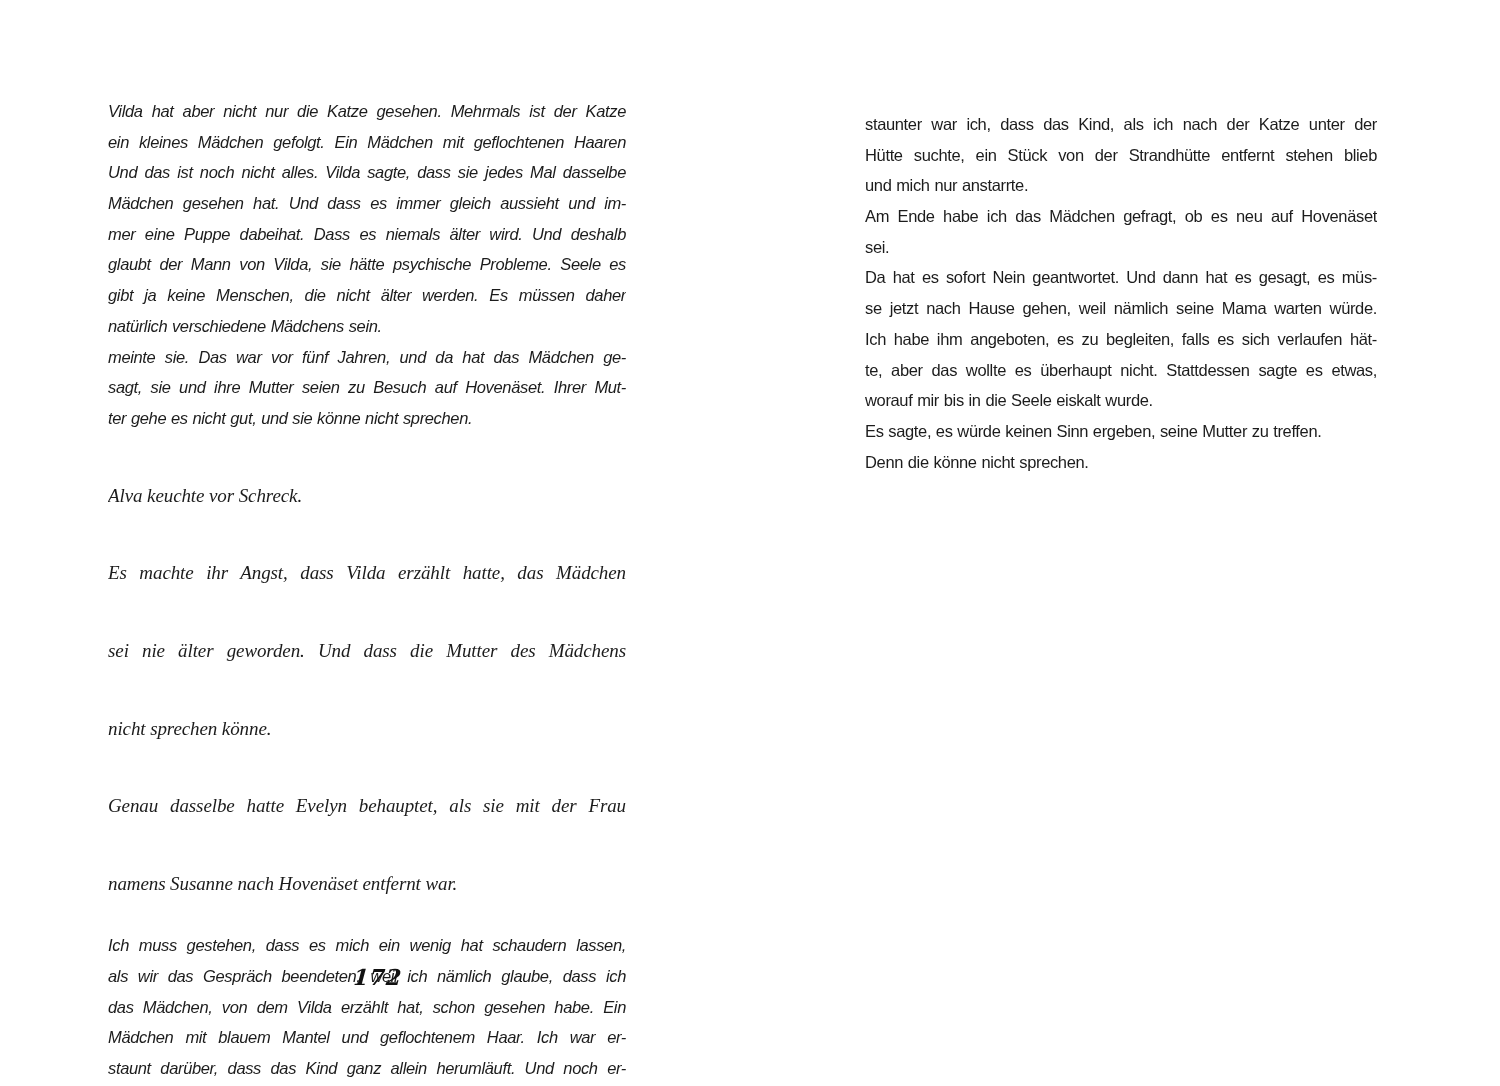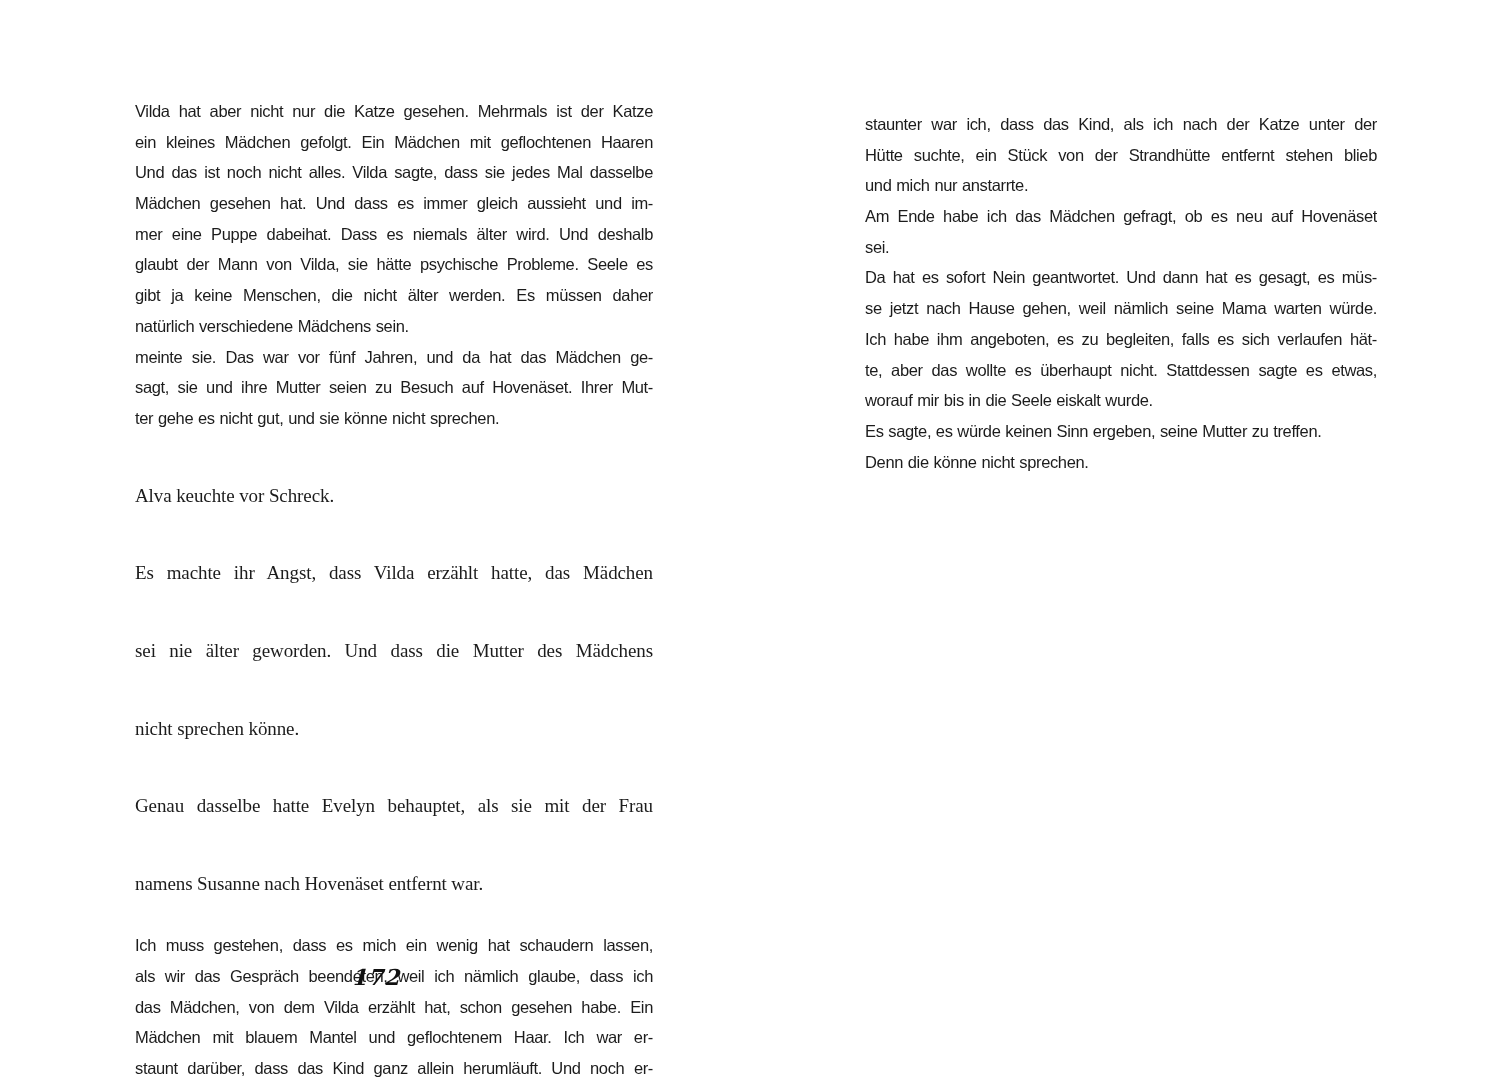--- a/index.html
+++ b/index.html
@@ -16,21 +16,21 @@
   }
   .book-spread {
     position: absolute;
     inset: 0;
     background: #ffffff;
   }
   .page {
     position: absolute;
     top: 96px;
   }
-  .page-left  { left: 135px; width: 518px; }
+  .page-left  { left: 108px; width: 518px; font-style: italic; }
   .page-right { left: 865px; width: 512px; margin-top: 13px; }
 
   .group { margin: 0; }
   .group + .group { margin-top: 30.7px; } 
 
   .para { margin: 0; }
 
   .line {
     display: block;
     line-height: 30.7px;

